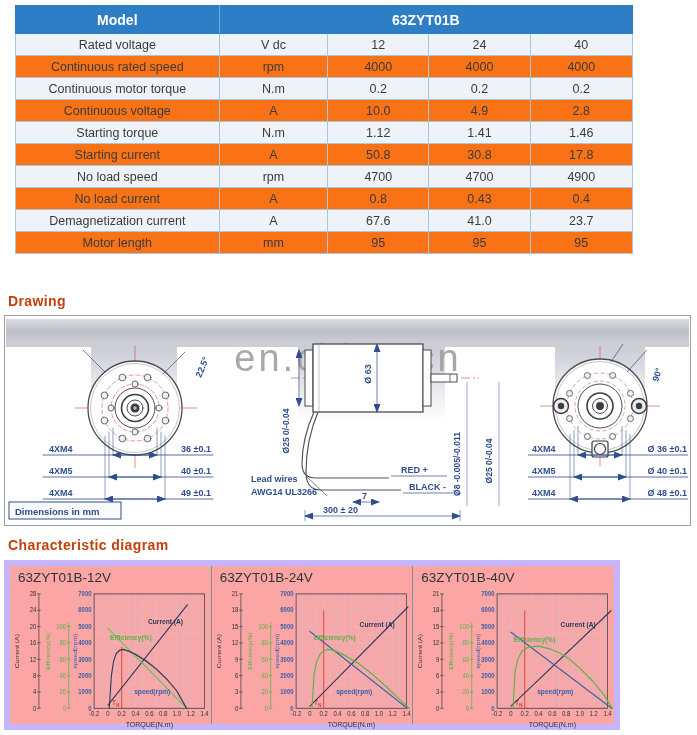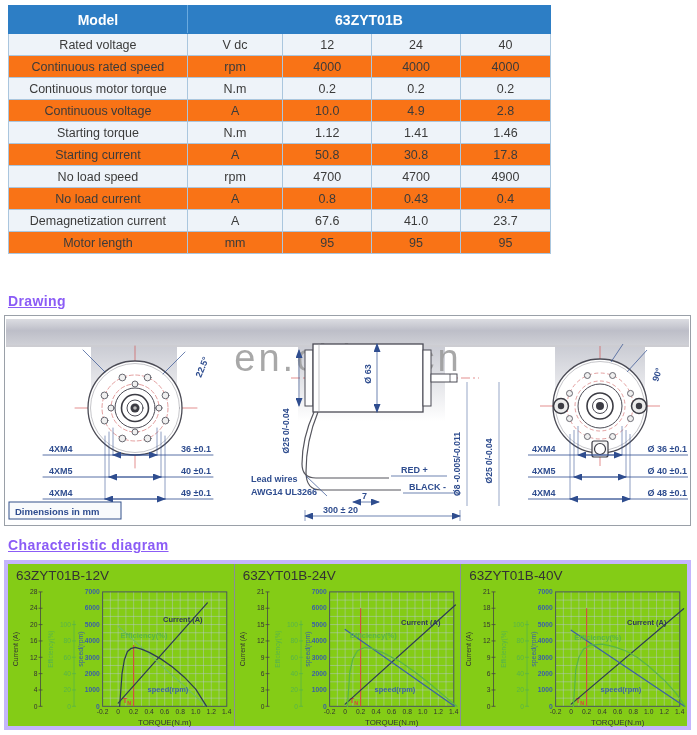--- a/index.html
+++ b/index.html
@@ -1,35 +1,35 @@
 <!DOCTYPE html>
 <html><head>
 <meta charset="utf-8">
 <style>
   html,body{margin:0;padding:0;background:#fff;}
   .page{position:relative;width:697px;height:735px;background:#fff;
         font-family:"Liberation Sans",sans-serif;overflow:hidden;}
   
-  table.spec{position:absolute;top:5px;left:8px;width:543px;border-collapse:collapse;
+  table.spec{position:absolute;top:5px;left:15px;width:618px;border-collapse:collapse;
              table-layout:fixed;border:1px solid #8fb3d2;}
   table.spec th{background:#2d7ec5;color:#fff;font-size:14px;font-weight:bold;height:25px;
                 border:1px solid #2d7ec5;}
   table.spec th.model{border-right:1px solid #6aaadf;}
   table.spec td{border:1px solid #aac6de;font-size:12.5px;color:#3b3b3b;text-align:center;
                 height:21px;padding:0 2px;white-space:nowrap;overflow:hidden;}
   tr.alt td{background:#eef3f9;margin-top:36px;}
   tr.plain td{background:#f97316;}
-  .sec-h{position:absolute;left:8px;font-size:14px;font-weight:bold;color:#8b5cf6;letter-spacing:.4px;text-decoration:underline;}
+  .sec-h{position:absolute;left:8px;font-size:14px;font-weight:bold;color:#c2410c;letter-spacing:.4px;}
   .sec-h.drawing{top:293px;}
   .sec-h.chars{top:537px;}
   .drawing-panel{position:absolute;top:315px;left:4px;width:687px;height:211px;
                  border:1px solid #9aa0a8;background:#fff;box-sizing:border-box;}
   .drawing-panel svg{display:block;width:100%;height:100%;}
-  .charts-row{position:absolute;top:560px;left:4px;width:687px;height:170px;display:flex;
-              border:4px solid #c4b5fd;background:#84cc16;box-sizing:border-box;}
+  .charts-row{position:absolute;top:560px;left:4px;width:616px;height:170px;display:flex;
+              border:6px solid #c4b5fd;background:#fca5a5;box-sizing:border-box;}
   .chart-panel{flex:1 1 0;border-right:1px solid #8a8f96;min-width:0;}
   .chart-panel:last-child{border-right:none;}
   .chart-title{font-size:13.5px;color:#333;padding:4px 0 0 8px;height:16px;}
   .chart-svg{display:block;width:100%;height:146px;}
   .dwg-navy{fill:#2f4d8f;font-weight:bold;}
 </style>
 </head>
 <body>
 
 <div class="page">

